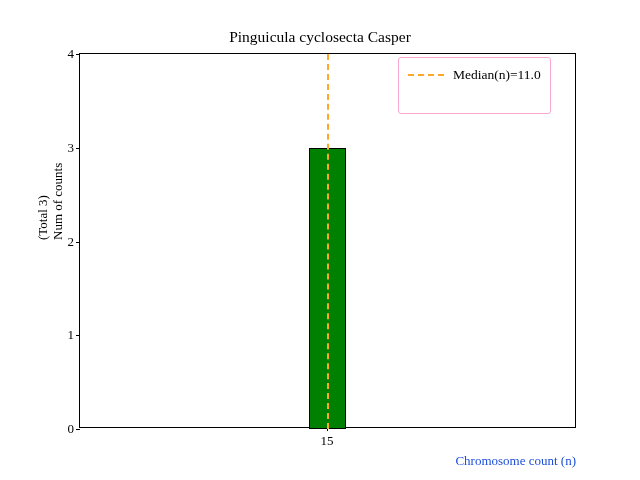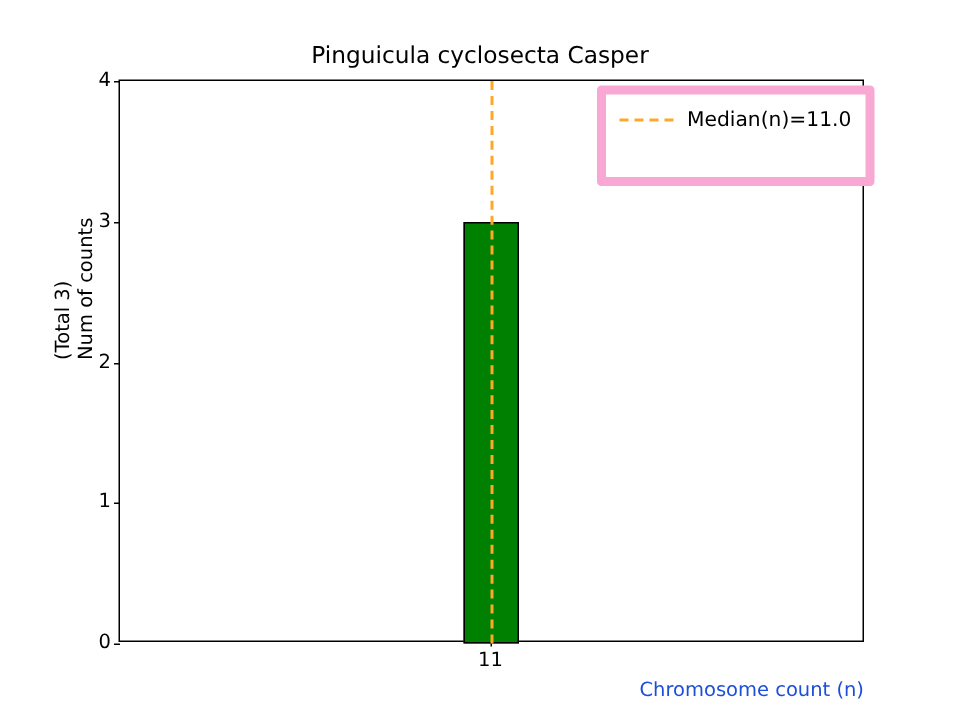--- a/index.html
+++ b/index.html
@@ -13,20 +13,21 @@
     font-family: "DejaVu Sans", sans-serif;
     color: #000000;
     overflow: hidden;
   }
 
   #figure {
     position: relative;
     width: 635px;
     height: 480px;
     background: #ffffff;
+    font-family: Liberation Serif, serif;
   }
 
   
   #chart-title {
     position: absolute;
     left: 0;
     top: 28px;
     width: 640px;
     text-align: center;
     font-size: 15.5px;
@@ -133,21 +134,21 @@
     color: #000000;
   }
   #ylabel-main  { left: 50px; }
   #ylabel-total { left: 35px; }
 
   
   #legend {
     position: absolute;
     left: 398px;
     top: 57px;
-    border: 6px solid #f9a8d4;
+    border: 1px solid #f9a8d4;
     border-radius: 3px;
     background: #ffffff;
     padding: 6px 9px 7px 9px;
     box-sizing: border-box;
     box-shadow: 0 0 0 0 rgba(0,0,0,0);
   }
   .legend-row {
     display: flex;
     align-items: center;
     height: 21px;
@@ -199,21 +200,21 @@
       <div class="ytick"></div>
       <div class="ytick-label">3</div>
     </div>
     <div class="ytick-wrap" style="top:0px;">
       <div class="ytick"></div>
       <div class="ytick-label">4</div>
     </div>
 
     <div class="xtick-wrap" style="left:247px;">
       <div class="xtick"></div>
-      <div class="xtick-label">11</div>
+      <div class="xtick-label">15</div>
     </div>
 
     <div class="bar" style="left:229px; width:37px; top:93.75px; height:281.25px;"></div>
 
     <div id="median-line" style="left:247px; height:375px;"></div>
 
   </div>
 
   <div id="legend">
     <div class="legend-row">

